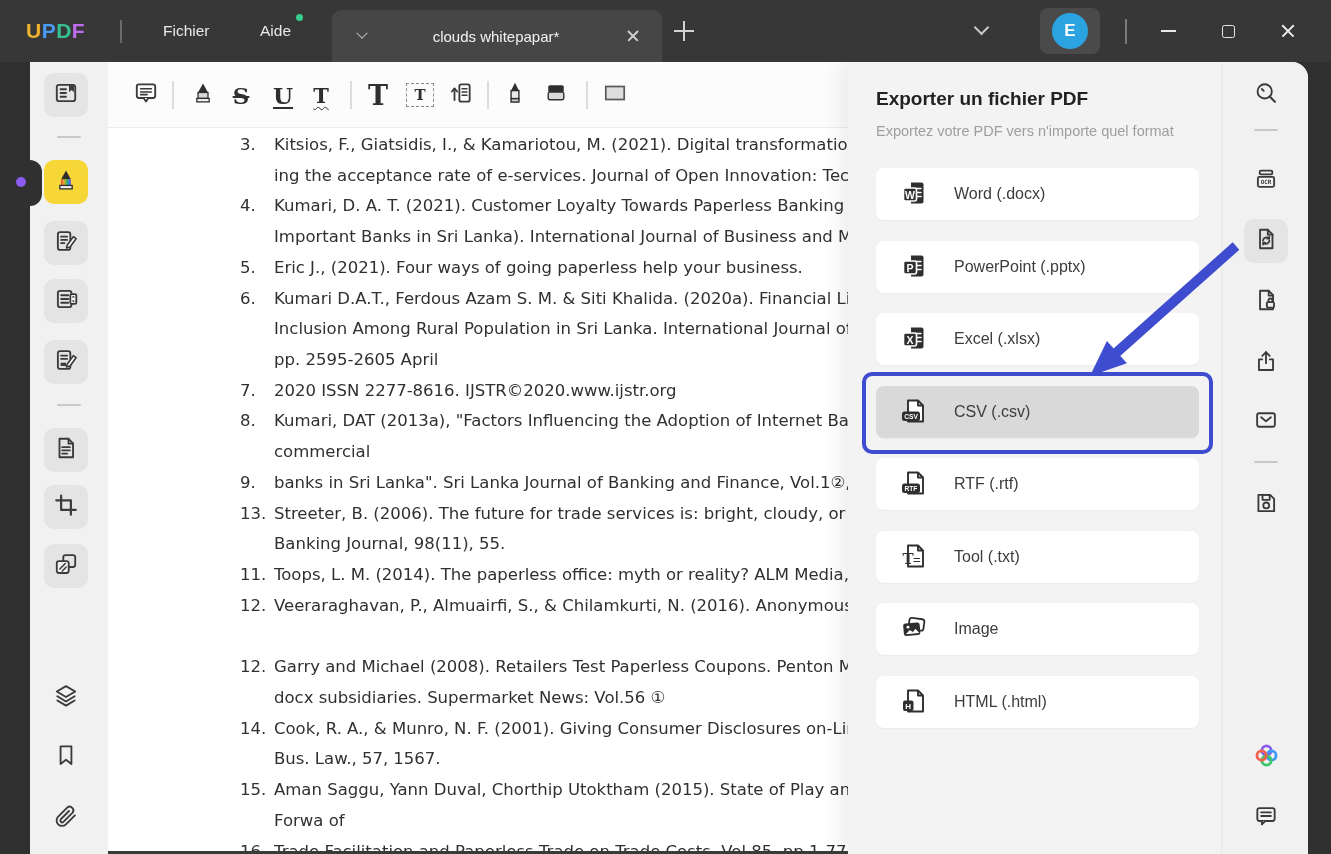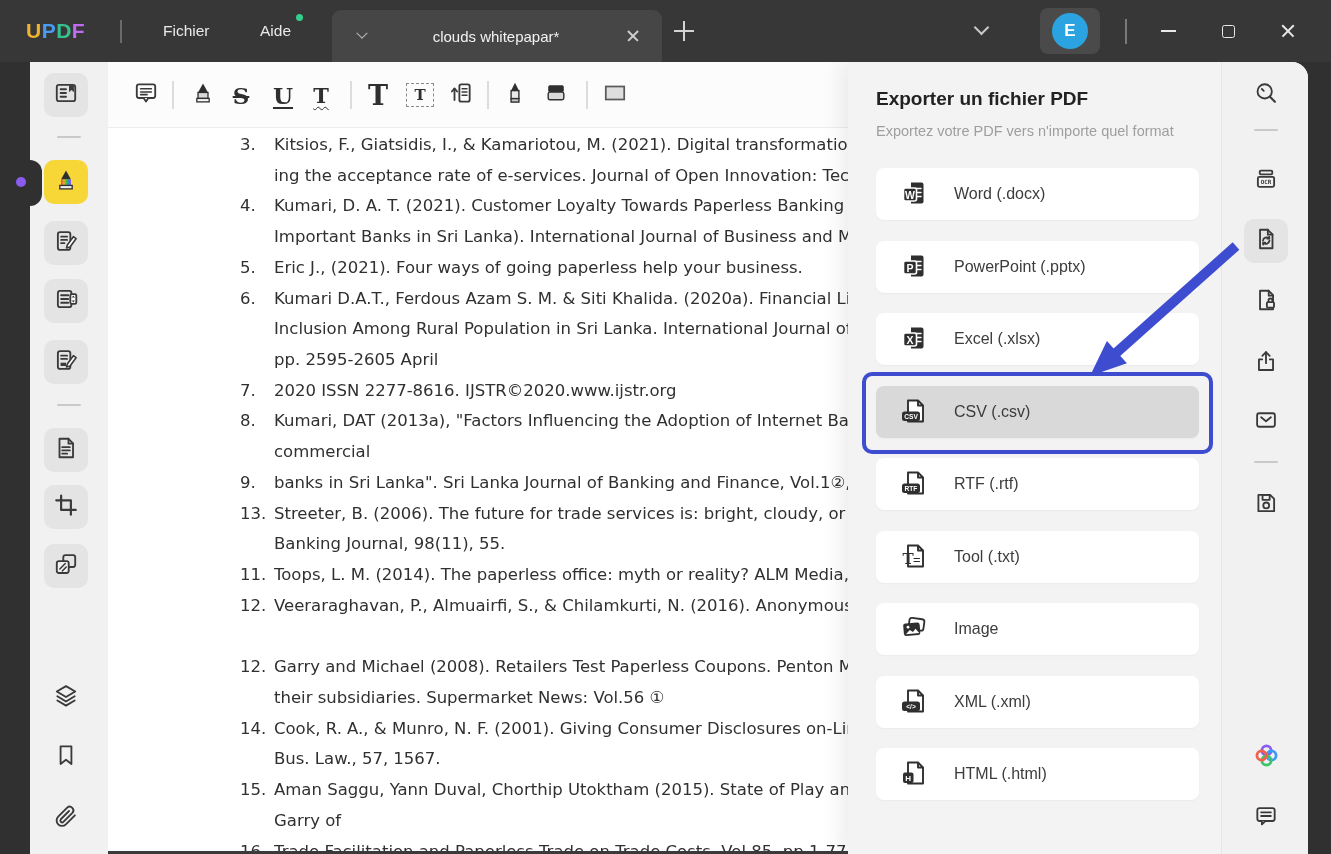--- a/index.html
+++ b/index.html
@@ -385,37 +385,37 @@
         </div>
         <div class="docline">
           <span class="num"></span>
         </div>
         <div class="docline">
           <span class="num">12.</span>
           <span class="txt">Garry and Michael (2008). Retailers Test Paperless Coupons. Penton Media, Inc., Pento</span>
         </div>
         <div class="docline">
           <span class="num"></span>
-          <span class="txt">their subsidiaries. Supermarket News: Vol.56 ①</span>
+          <span class="txt">docx subsidiaries. Supermarket News: Vol.56 ①</span>
         </div>
         <div class="docline">
           <span class="num">14.</span>
           <span class="txt">Cook, R. A., &amp; Munro, N. F. (2001). Giving Consumer Disclosures on-Line: Is ESIGN the</span>
         </div>
         <div class="docline">
           <span class="num"></span>
           <span class="txt">Bus. Law., 57, 1567.</span>
         </div>
         <div class="docline">
           <span class="num">15.</span>
           <span class="txt">Aman Saggu, Yann Duval, Chorthip Utoktham (2015). State of Play and The Way Forwa</span>
         </div>
         <div class="docline">
           <span class="num"></span>
-          <span class="txt">Garry of</span>
+          <span class="txt">Forwa of</span>
         </div>
         <div class="docline">
           <span class="num">16.</span>
           <span class="txt">Trade Facilitation and Paperless Trade on Trade Costs. Vol.85, pp.1-77</span>
         </div>
       </div>
   </div>
 
   <div class="export-panel">
     <div class="ep-head">
@@ -478,29 +478,20 @@
           <span class="opt-label">Tool (.txt)</span>
         </div>
         <div class="opt">
           <span class="ficon"><svg viewBox="0 0 30 30" width="30" height="30">
               <rect x="9" y="4.5" width="15" height="11.5" rx="2.5" fill="#fff" stroke="#2f2f2f" stroke-width="1.8" transform="rotate(8 16.5 10)"></rect>
               <rect x="3.5" y="9" width="16.5" height="12.5" rx="2.5" fill="#2f2f2f" transform="rotate(-5 11.5 15)"></rect>
               <circle cx="8" cy="13.2" r="1.4" fill="#fff"></circle>
               <path d="M5.5 19.8l4.2-4 3 2.2 2.8-2.8 3.4 4.4z" fill="#fff" transform="rotate(-5 11.5 15)"></path>
             </svg></span>
           <span class="opt-label">Image</span>
-        </div>
-        <div class="opt">
-          <span class="ficon"><svg viewBox="0 0 30 30" width="30" height="30">
-              <path d="M8 3.5h10l5 5v16H8z" fill="#fff" stroke="#2f2f2f" stroke-width="1.9" stroke-linejoin="round"></path>
-              <path d="M18 3.5v5h5" fill="none" stroke="#2f2f2f" stroke-width="1.9" stroke-linejoin="round"></path>
-              <rect x="2" y="14.5" width="18" height="9.5" rx="2.5" fill="#2f2f2f"></rect>
-              <text x="11" y="21.8" text-anchor="middle" font-size="6.6" font-weight="bold" fill="#fff" font-family="Liberation Sans,sans-serif">&lt;/&gt;</text>
-            </svg></span>
-          <span class="opt-label">XML (.xml)</span>
         </div>
         <div class="opt">
           <span class="ficon"><svg viewBox="0 0 30 30" width="30" height="30">
               <path d="M8 3.5h10l5 5v16H8z" fill="#fff" stroke="#2f2f2f" stroke-width="1.9" stroke-linejoin="round"></path>
               <path d="M18 3.5v5h5" fill="none" stroke="#2f2f2f" stroke-width="1.9" stroke-linejoin="round"></path>
               <rect x="3" y="13.5" width="10.5" height="10.5" rx="2" fill="#2f2f2f"></rect>
               <text x="8.2" y="21.6" text-anchor="middle" font-size="8" font-weight="bold" fill="#fff" font-family="Liberation Sans,sans-serif">H</text>
             </svg></span>
           <span class="opt-label">HTML (.html)</span>
         </div>

